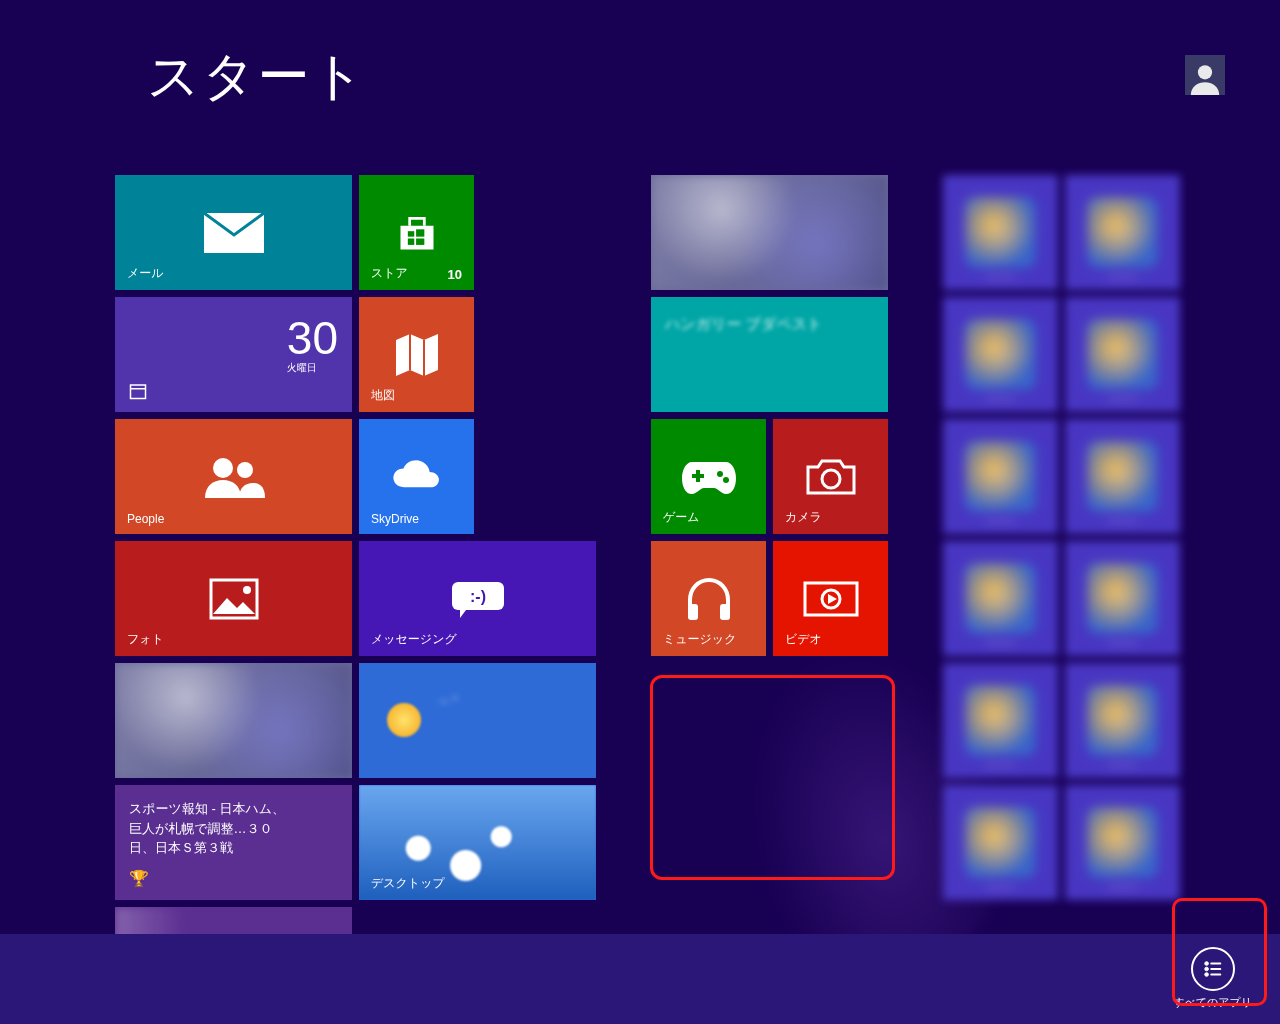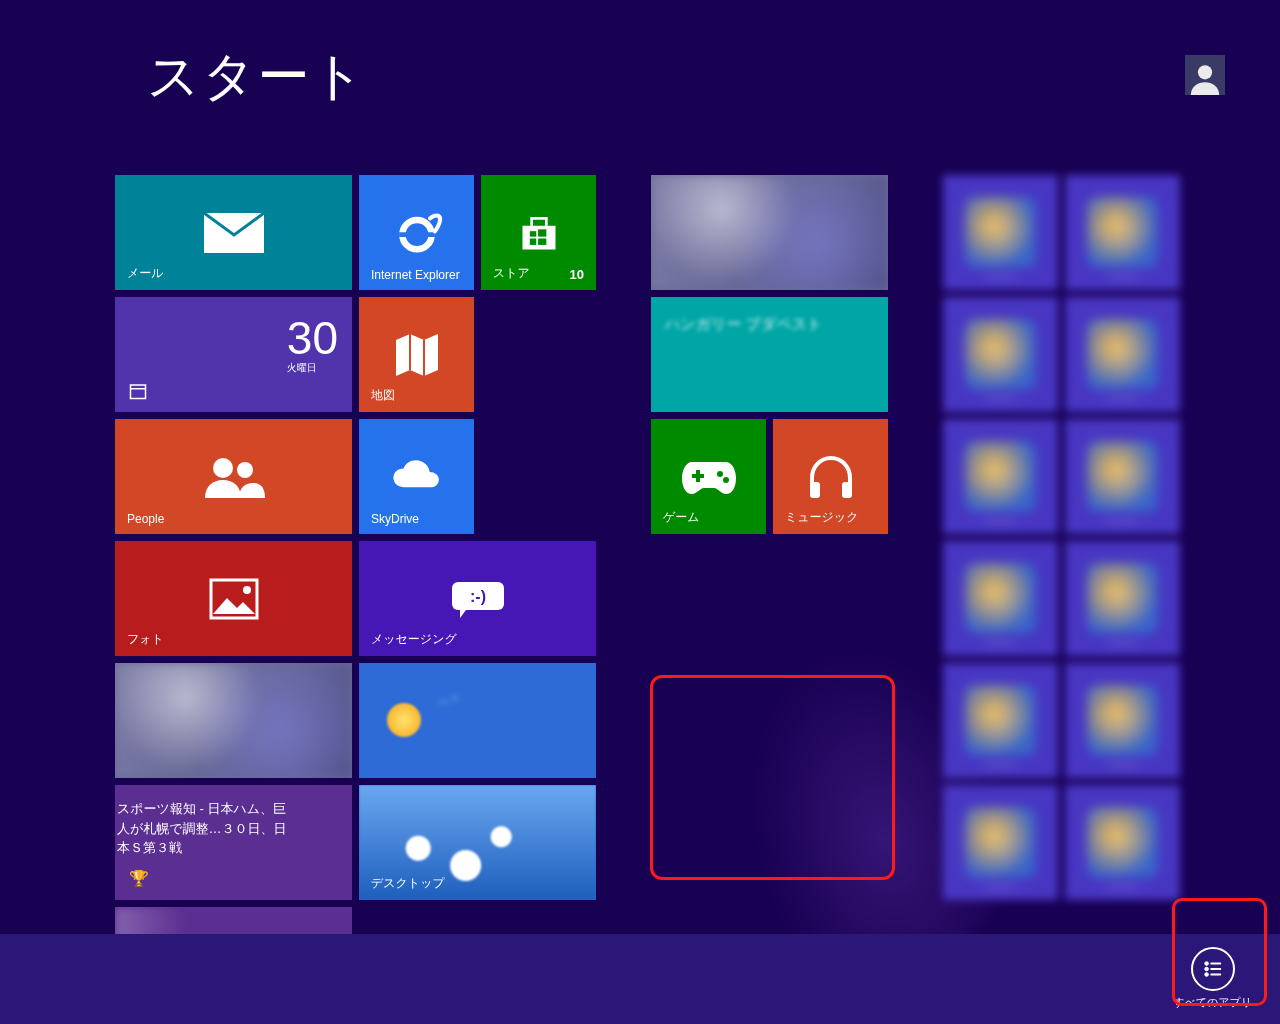--- a/index.html
+++ b/index.html
@@ -18,21 +18,21 @@
   .tile { position:relative; color:#fff; overflow:hidden; cursor:pointer; }
   .w2 { grid-column:span 2; }
   .label { position:absolute; left:12px; bottom:8px; font-size:12px; font-weight:400; }
   .badge { position:absolute; right:12px; bottom:8px; font-size:13px; font-weight:600; }
   .center { position:absolute; inset:0; display:flex; align-items:center; justify-content:center; }
   .center svg { fill:#fff; }
   .cal-date { position:absolute; right:14px; top:18px; }
   .cal-date .d { font-size:46px; font-weight:300; line-height:1; }
   .cal-date .w { font-size:10px; }
   .cal-ic { position:absolute; left:14px; bottom:12px; width:18px; height:18px; }
-  .news-head { position:absolute; left:2px; top:14px; right:60px; font-size:13px; line-height:1.5; }
+  .news-head { position:absolute; left:14px; top:14px; right:60px; font-size:13px; line-height:1.5; }
   .trophy { position:absolute; left:14px; bottom:12px; font-size:16px; }
   
   .teal{background:#008299}.blue{background:#2672ec}.green{background:#008a00}.purple{background:#5133ab}
   .orange{background:#d24726}
   .pink{background:#b91c1c}.red{background:#e51400}.dpurple{background:#4617b4}
   
   .t-mail .center svg{width:64px;height:48px}
   .t-ie .center svg{width:52px;height:52px}
   .t-store .center svg{width:44px;height:44px}
   .t-maps .center svg{width:50px;height:50px}
@@ -109,30 +109,20 @@
     <div class="tile w2 teal t-mail">
       <span class="center">
         <svg viewBox="0 0 64 48">
             <path d="M2 4h60v40H2z" fill="#fff"></path>
             <path d="M2 4l30 22L62 4" fill="none" stroke="#008299" stroke-width="3"></path>
           </svg>
       </span>
       <span class="label">メール</span>
     </div>
 
-    <div class="tile blue t-ie">
-      <span class="center">
-        <svg viewBox="0 0 64 64">
-            <circle cx="32" cy="34" r="18" fill="none" stroke="#fff" stroke-width="8"></circle>
-            <path d="M10 34h44" stroke="#2672ec" stroke-width="6"></path>
-            <path d="M48 14c8-6 14-4 12 4-1 5-6 12-6 12" fill="none" stroke="#fff" stroke-width="5" stroke-linecap="round"></path>
-          </svg>
-      </span>
-      <span class="label">Internet Explorer</span>
-    </div>
 
     <div class="tile green t-store">
       <span class="center">
         <svg viewBox="0 0 48 48">
             <path d="M6 16h36v26H6z"></path>
             <path d="M16 16V8h16v8" fill="none" stroke="#fff" stroke-width="3"></path>
             <g fill="#008a00">
               <rect x="14" y="22" width="7" height="6"></rect>
               <rect x="23" y="20" width="9" height="8"></rect>
               <rect x="14" y="30" width="7" height="7"></rect>
@@ -240,32 +230,52 @@
         <svg viewBox="0 0 58 42">
             <path d="M12 6h34c6 0 10 8 10 16s-3 16-10 16c-5 0-8-6-12-6h-10c-4 0-7 6-12 6C5 38 2 30 2 22S6 6 12 6z" fill="#fff"></path>
             <circle cx="40" cy="18" r="3" fill="#008a00"></circle>
             <circle cx="46" cy="24" r="3" fill="#008a00"></circle>
             <path d="M12 20h12M18 14v12" stroke="#008a00" stroke-width="4"></path>
           </svg>
       </span>
       <span class="label">ゲーム</span>
     </div>
 
+    <div class="tile pink t-cam">
+      <span class="center">
+        <svg viewBox="0 0 54 40">
+            <path d="M4 10h10l4-6h18l4 6h10v26H4z" fill="none" stroke="#fff" stroke-width="3"></path>
+            <circle cx="27" cy="22" r="9" fill="none" stroke="#fff" stroke-width="3"></circle>
+          </svg>
+      </span>
+      <span class="label">カメラ</span>
+    </div>
 
     <div class="tile orange t-music">
       <span class="center">
         <svg viewBox="0 0 54 54">
             <path d="M8 34v-6c0-11 8-20 19-20s19 9 19 20v6" fill="none" stroke="#fff" stroke-width="4"></path>
             <rect x="6" y="32" width="10" height="16" rx="3" fill="#fff"></rect>
             <rect x="38" y="32" width="10" height="16" rx="3" fill="#fff"></rect>
           </svg>
       </span>
       <span class="label">ミュージック</span>
     </div>
 
+    <div class="tile red t-video">
+      <span class="center">
+        <svg viewBox="0 0 60 44">
+            <rect x="4" y="6" width="52" height="32" fill="none" stroke="#fff" stroke-width="3"></rect>
+            <circle cx="30" cy="22" r="9" fill="none" stroke="#fff" stroke-width="3"></circle>
+            <path d="M27 17l9 5-9 5z" fill="#fff"></path>
+            <path d="M4 6h52M4 38h52" stroke="#fff" stroke-width="2" stroke-dasharray="4 6"></path>
+          </svg>
+      </span>
+      <span class="label">ビデオ</span>
+    </div>
   </div>
 
   <div class="group g3">
     <div class="tile mini">
         <div class="ml">———</div>
       </div>
     <div class="tile mini">
         <div class="ml">———</div>
       </div>
     <div class="tile mini">

